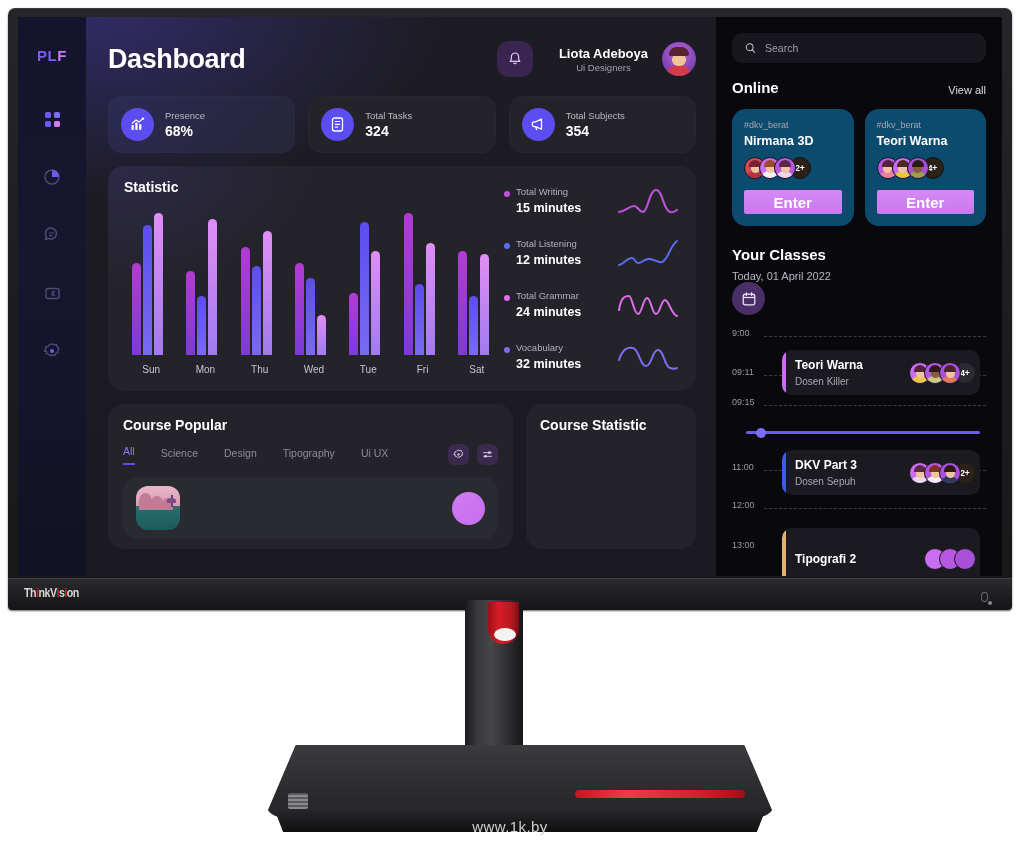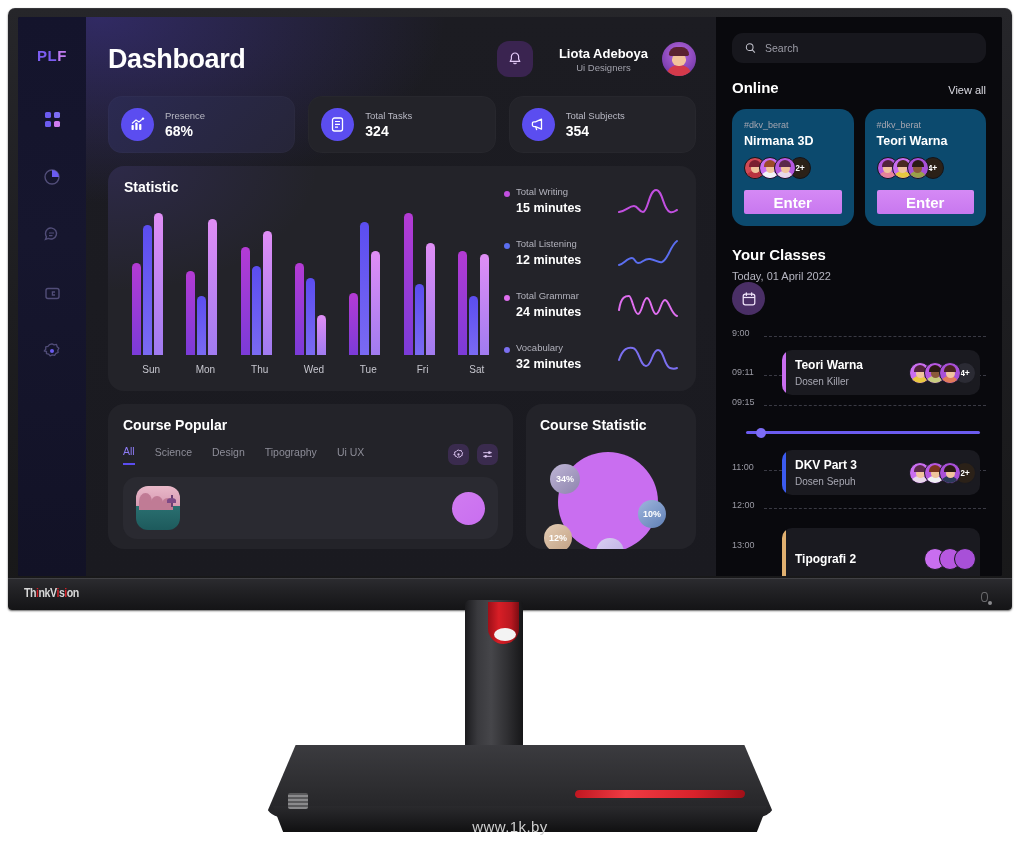--- a/index.html
+++ b/index.html
@@ -171,21 +171,21 @@
   .leg-name{ font-size:9.5px; color:#b2b2bc; margin-left:12px; }
   .leg-val{ font-size:12.5px; font-weight:700; color:#fff; margin-left:12px; margin-top:4px; }
   .leg-spark{ position:absolute; right:2px; top:0; }
 
   
   .bottom-row{ display:flex; gap:13px; margin-top:13px; }
   .course-popular{
     flex:1 1 auto; border-radius:16px; background:#232329; padding:13px 15px; height:145px; overflow:hidden;
   }
   .cp-title{ font-size:14px; font-weight:700; color:#fff; }
-  .cp-tabs{ display:flex; align-items:center; gap:20px; margin-top:11px; position:relative; }
+  .cp-tabs{ display:flex; align-items:flex-end; gap:26px; margin-top:11px; position:relative; }
   .cp-tab{ font-size:10.5px; color:#8d8d98; cursor:pointer; padding-bottom:6px; }
   .cp-tab.active{ color:#8d7bf5; border-bottom:2px solid #5b4df0; }
   .cp-actions{ margin-left:auto; display:flex; gap:8px; }
   .cp-abtn{
     width:21px; height:21px; border-radius:7px; background:#3a2b4e;
     display:flex; align-items:center; justify-content:center; cursor:pointer;
   }
   .course-item{
     margin-top:12px; height:62px; border-radius:14px; background:#2a2a31;
     display:flex; align-items:center; gap:13px; padding:0 13px;
@@ -547,27 +547,20 @@
               <div class="ct-arch" style="left:26px;width:11px;height:12px;"></div>
               <div class="ct-palm"></div>
                 <div class="ct-palmtop"></div>
             </div>
             <div class="course-circle"></div>
           </div>
         </div>
 
         <div class="course-statistic">
           <div class="cs-title">Course Statistic</div>
-          <div class="pie-wrap">
-            <div class="pie-main"></div>
-            <div class="bub bub-34">34%</div>
-            <div class="bub bub-10">10%</div>
-            <div class="bub bub-12">12%</div>
-            <div class="bub bub-x"></div>
-          </div>
         </div>
 
       </div>
     </div>
 
     <div class="right">
 
       <div class="search">
         <svg width="12" height="12" viewBox="0 0 14 14">
           <circle cx="6" cy="6" r="4.3" fill="none" stroke="#c4c4ce" stroke-width="1.3"></circle>

